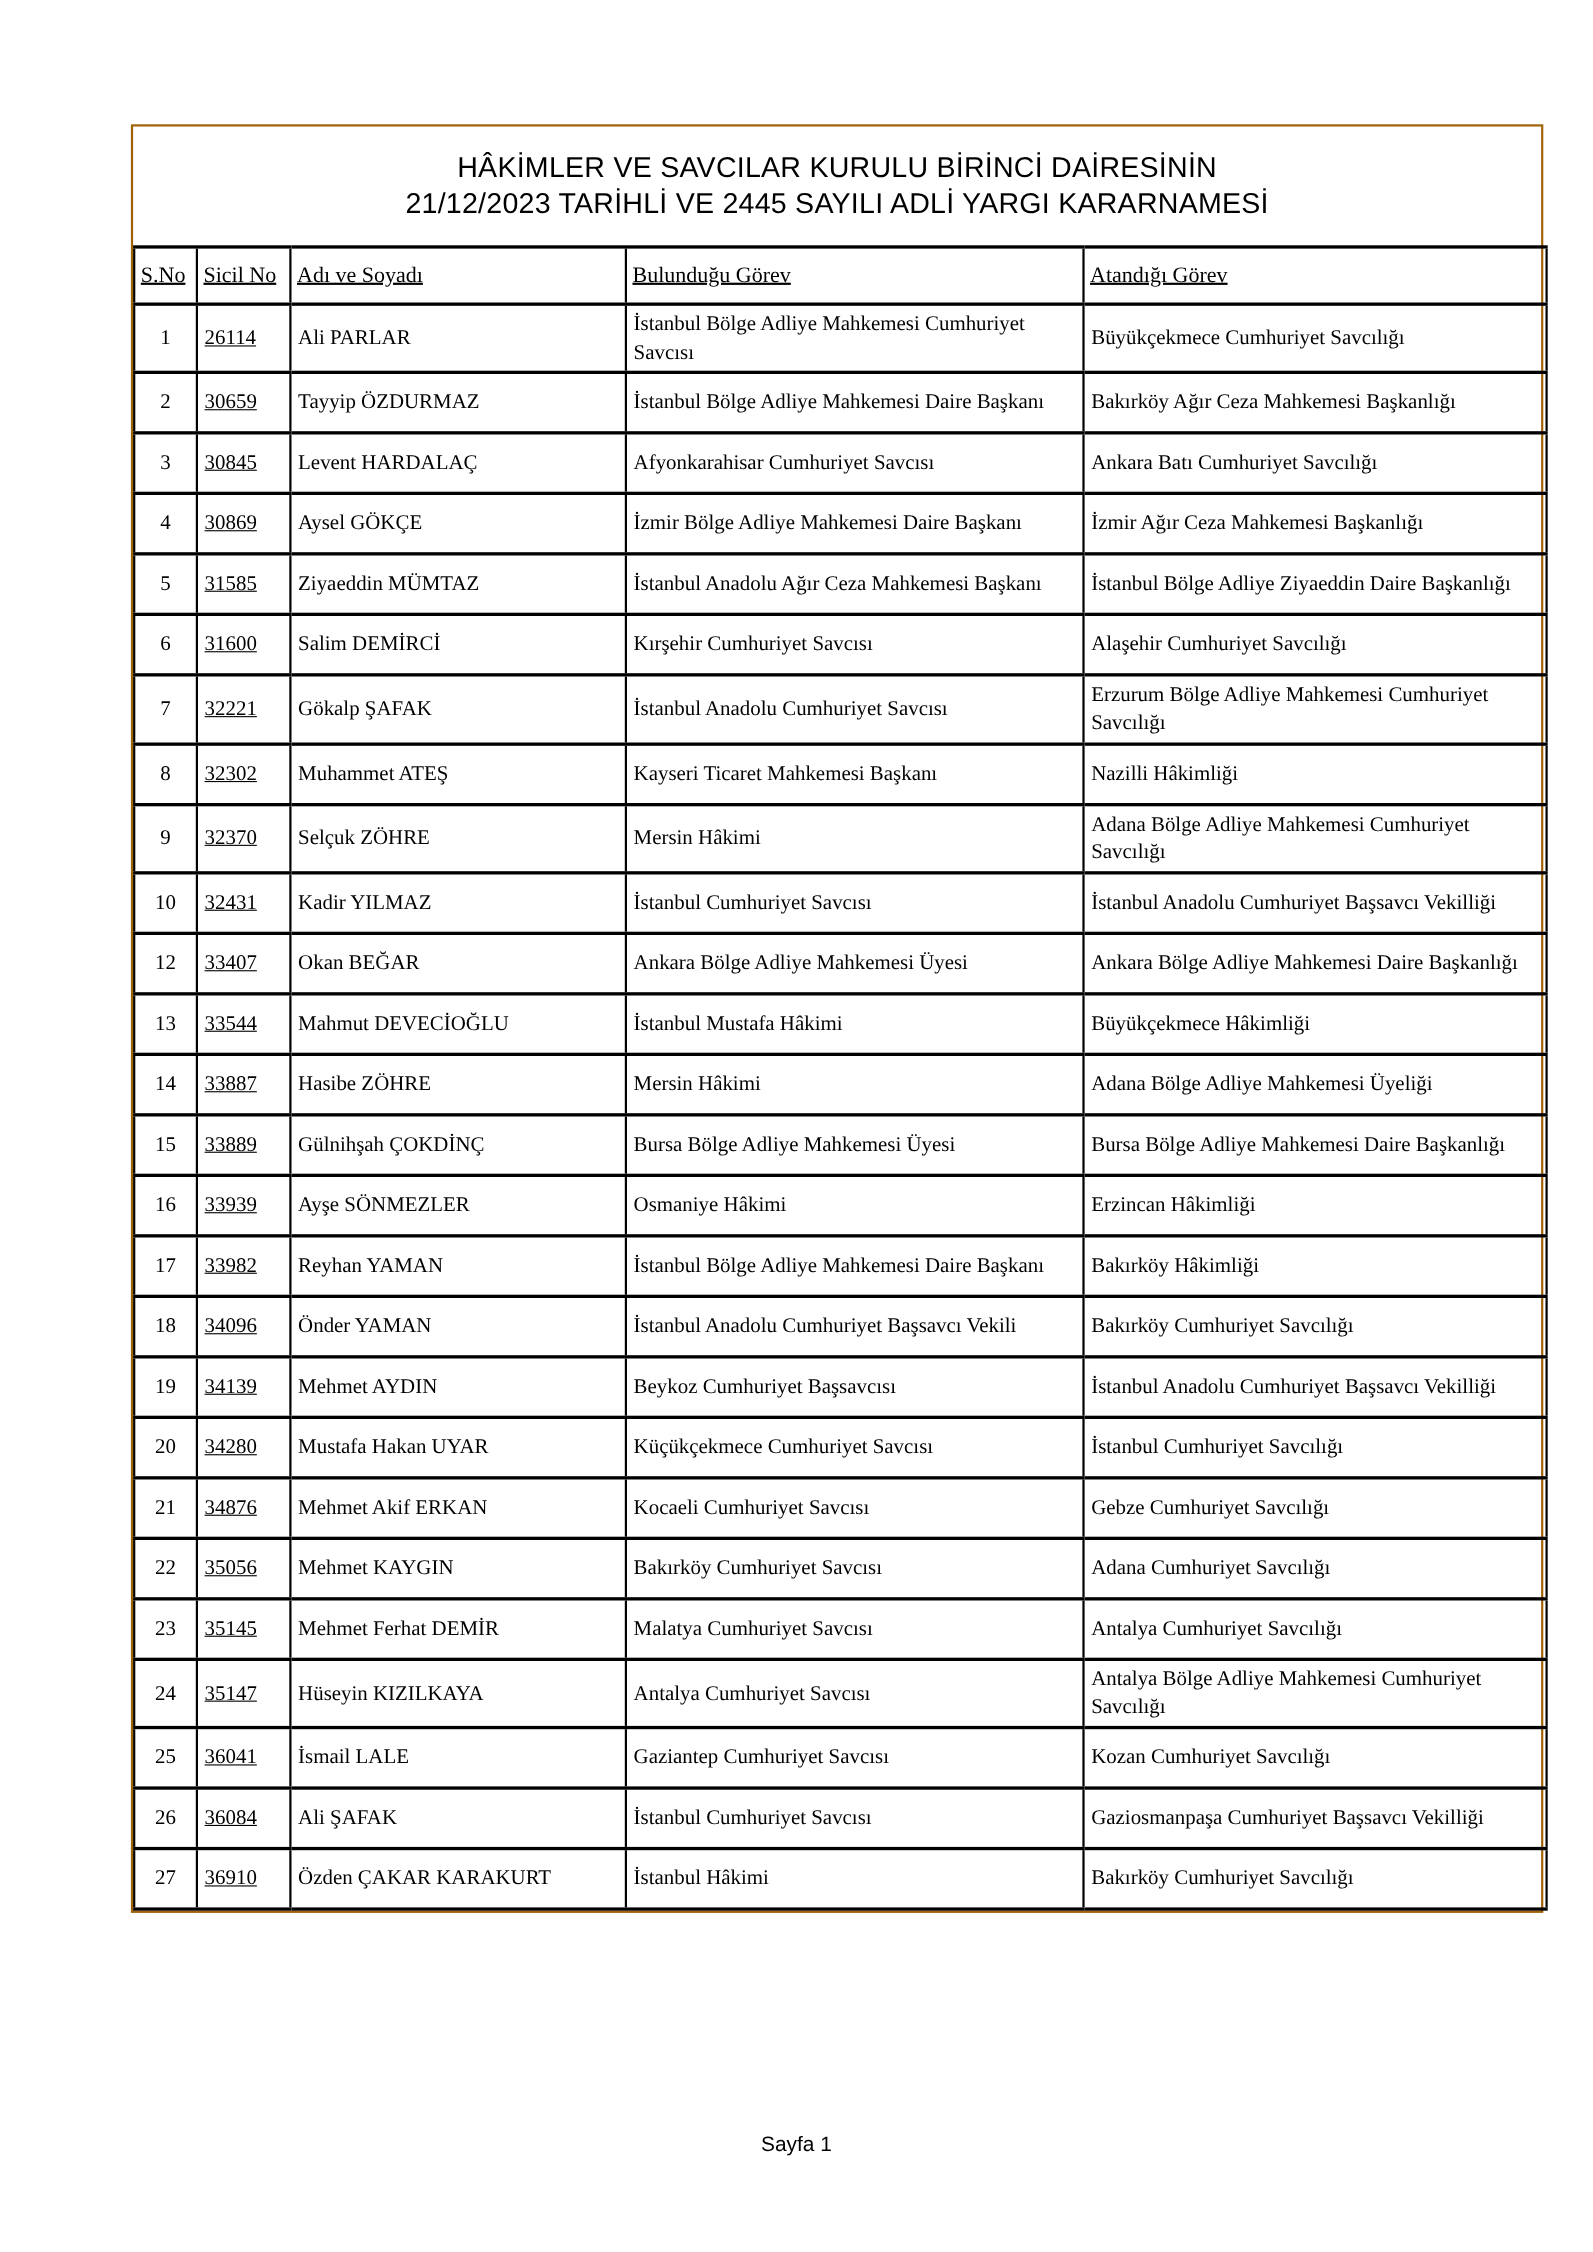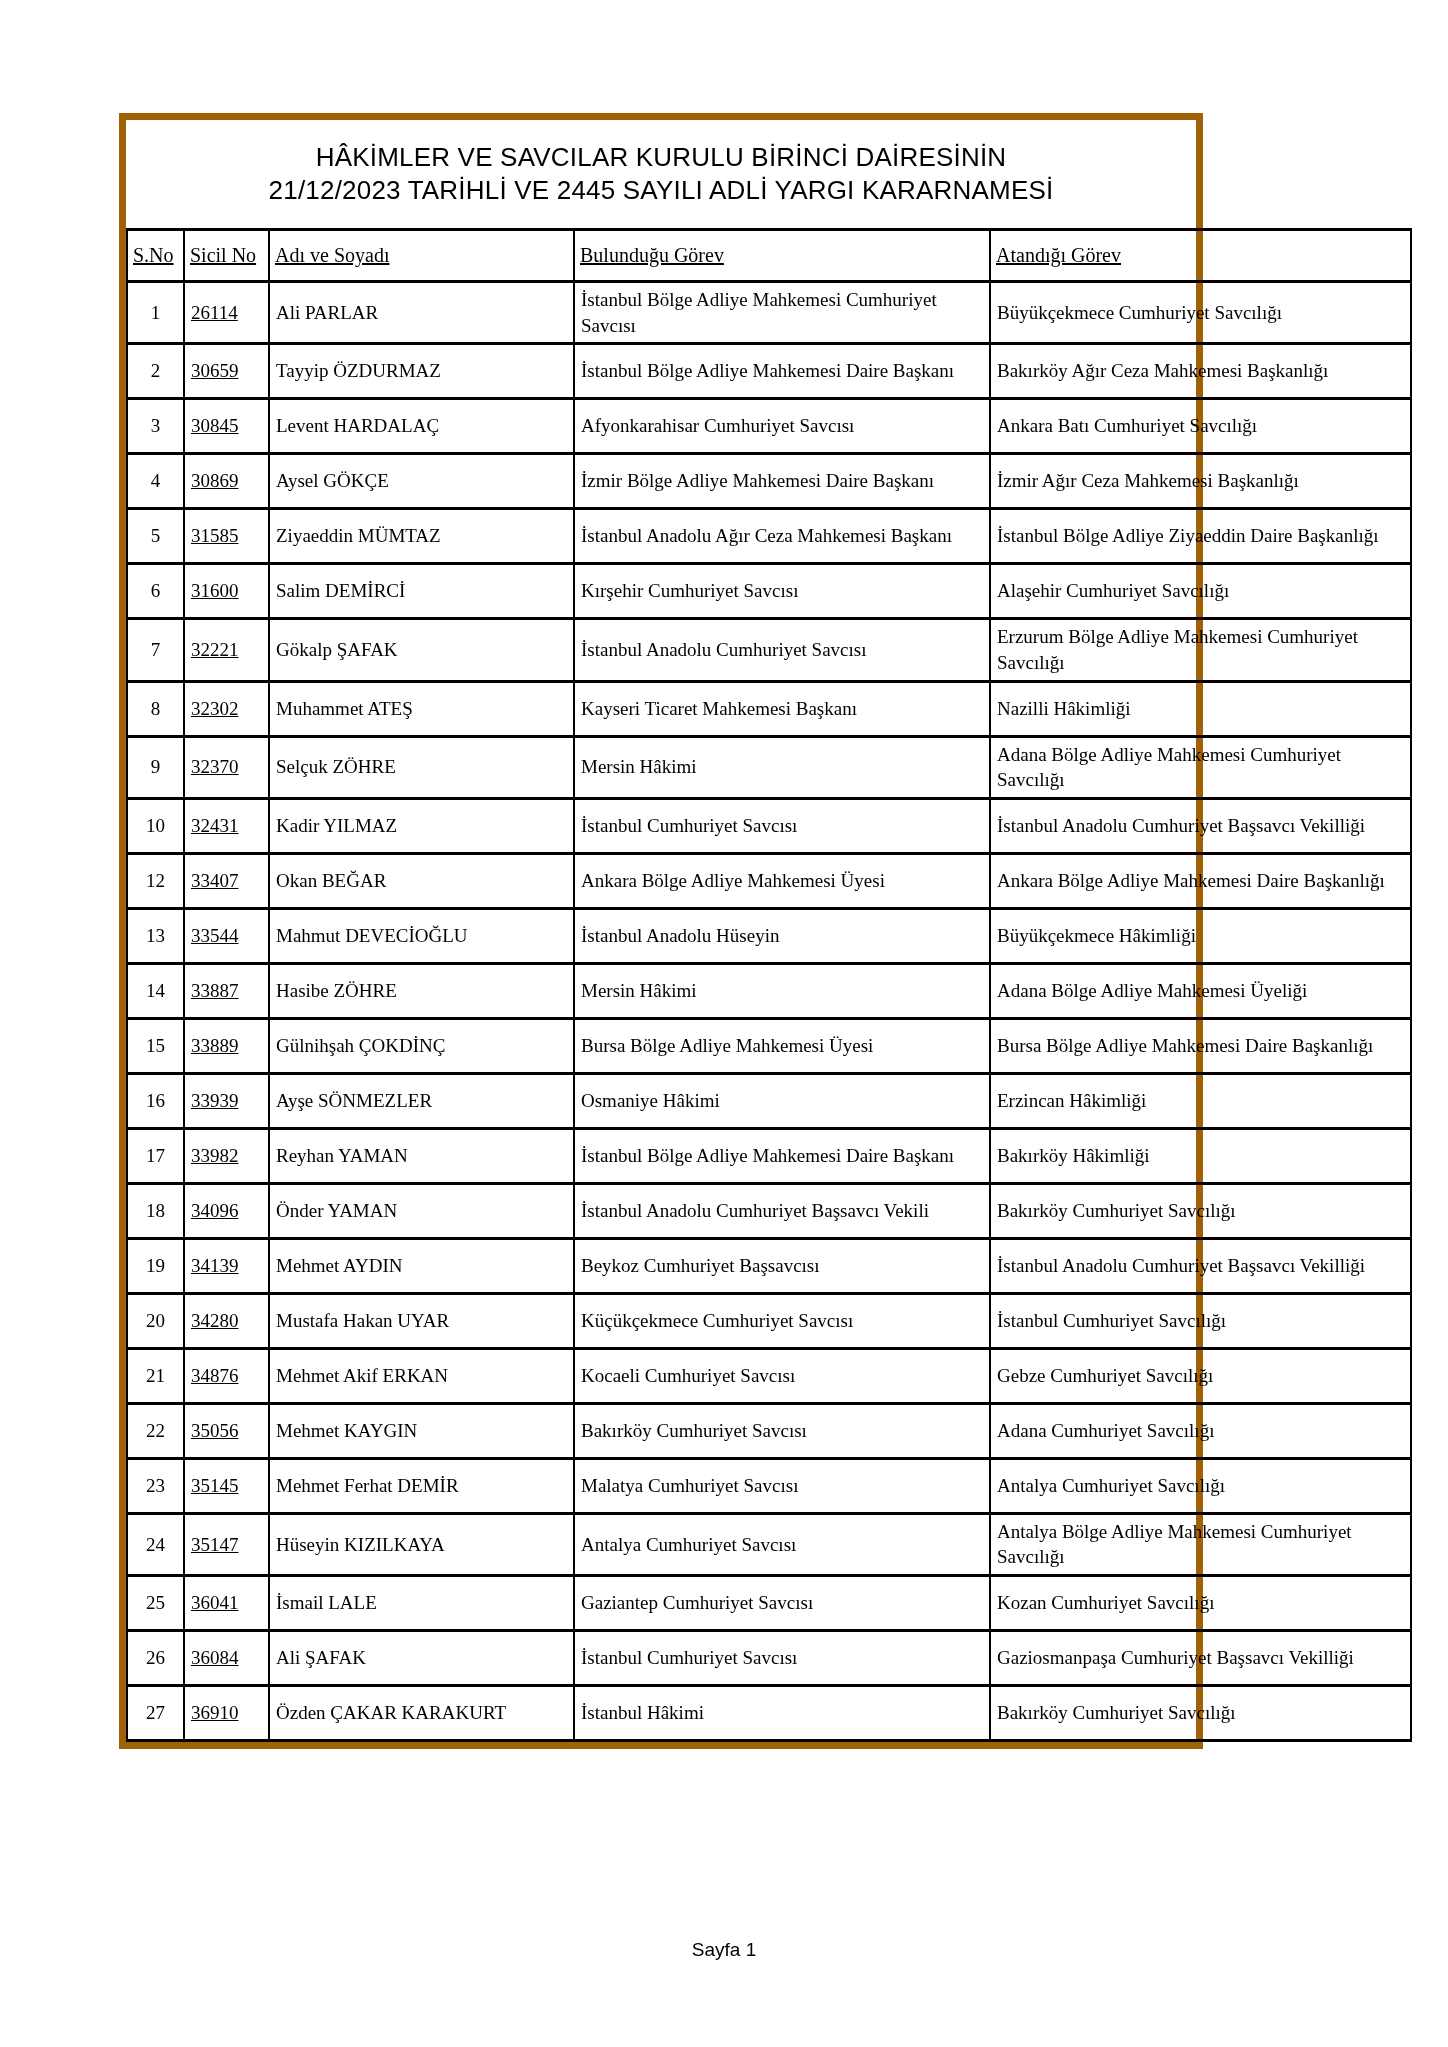--- a/index.html
+++ b/index.html
@@ -11,22 +11,22 @@
     width: 1448px;
     height: 2047px;
     position: relative;
     font-family: "Liberation Serif", serif;
     color: #000;
   }
   .doc-frame {
     position: absolute;
     left: 119px;
     top: 113px;
-    width: 1084px;
-    border: 7px solid #a16207;
+    width: 1284px;
+    border: 2px solid #a16207;
     box-sizing: border-box;
     background: #fff;
   }
   .title-block {
     height: 108px;
     display: flex;
     flex-direction: column;
     justify-content: center;
     align-items: center;
     text-align: center;
@@ -175,21 +175,21 @@
           <td class="c0">12</td>
           <td class="c1">33407</td>
           <td class="c2">Okan BEĞAR</td>
           <td class="c3">Ankara Bölge Adliye Mahkemesi Üyesi</td>
           <td class="c4">Ankara Bölge Adliye Mahkemesi Daire Başkanlığı</td>
         </tr>
         <tr>
           <td class="c0">13</td>
           <td class="c1">33544</td>
           <td class="c2">Mahmut DEVECİOĞLU</td>
-          <td class="c3">İstanbul Anadolu Hüseyin</td>
+          <td class="c3">İstanbul Mustafa Hâkimi</td>
           <td class="c4">Büyükçekmece Hâkimliği</td>
         </tr>
         <tr>
           <td class="c0">14</td>
           <td class="c1">33887</td>
           <td class="c2">Hasibe ZÖHRE</td>
           <td class="c3">Mersin Hâkimi</td>
           <td class="c4">Adana Bölge Adliye Mahkemesi Üyeliği</td>
         </tr>
         <tr>

